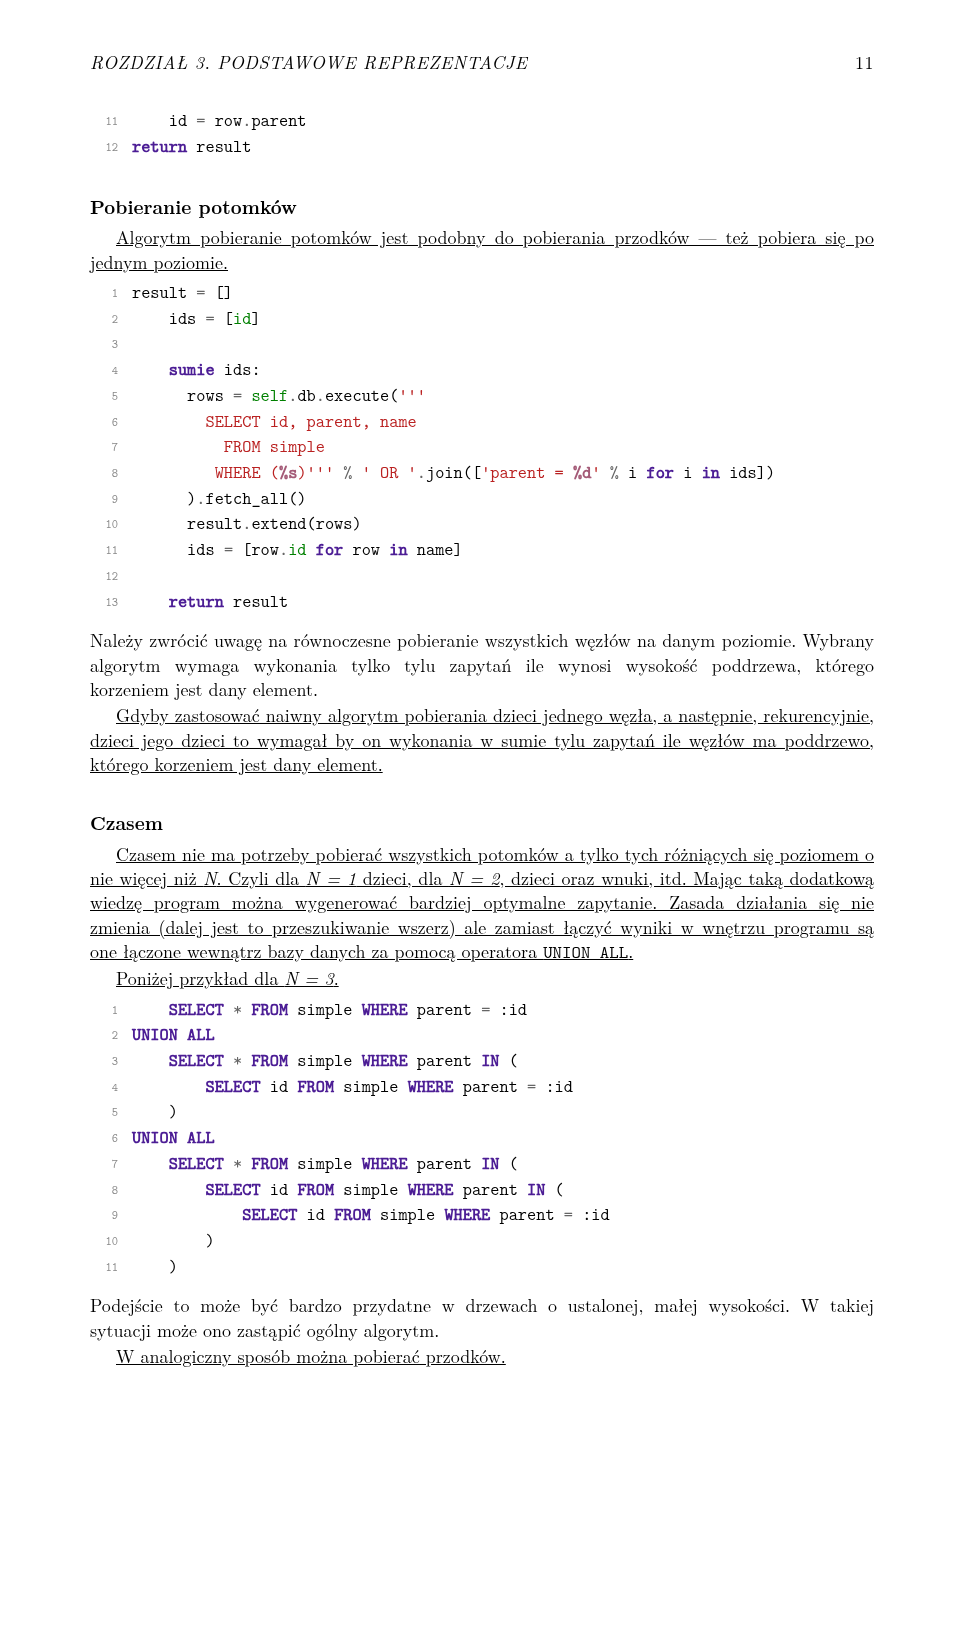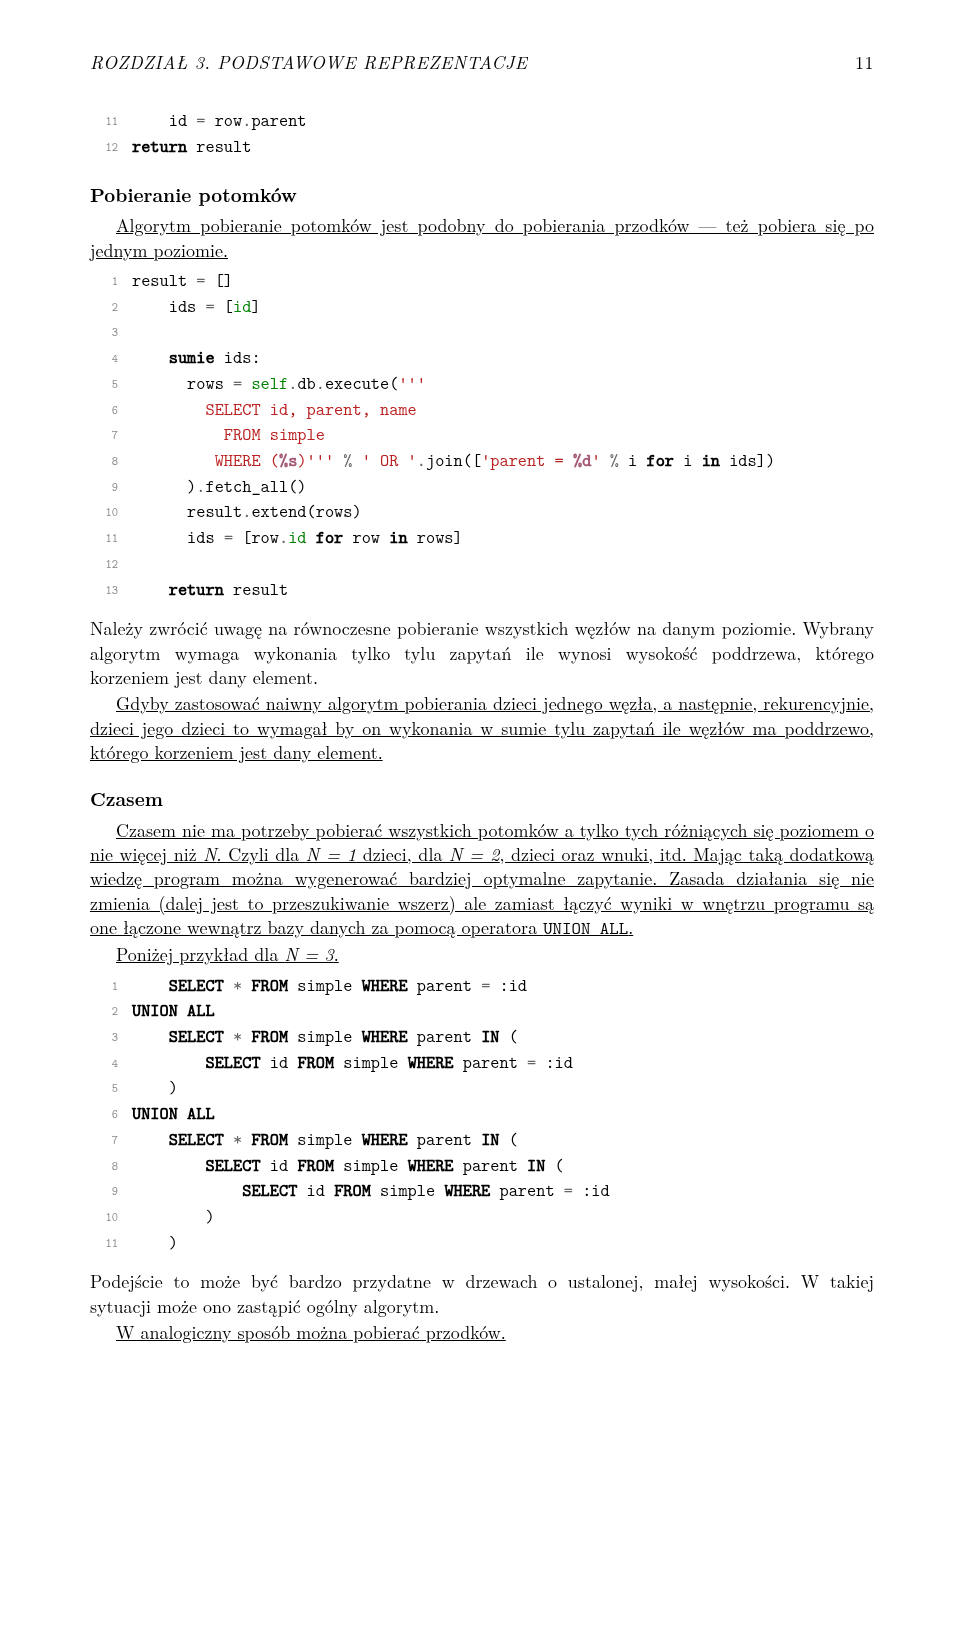--- a/index.html
+++ b/index.html
@@ -36,29 +36,29 @@
   }
   .codeblock .ln {
     display: inline-block;
     width: 28px;
     text-align: right;
     color: #888;
     font-size: 12px;
     vertical-align: 1px;
     padding-right: 14px;
   }
-  .tok-kw   { color: #000000; font-weight: bold; }
+  .tok-kw   { color: #4c1d95; font-weight: bold; }
   .tok-bn   { color: #008000; }
   .tok-op   { color: #666666; }
   .tok-str  { color: #ba2121; }
   .tok-fmt  { color: #a45a77; font-weight: bold; }
   .heading-para {
     font-weight: bold;
     font-size: 19px;
-    margin-top: 22px;
+    margin-top: 34px;
     margin-bottom: 6px;
   }
   p.body {
     margin: 0 0 2px 0;
     text-align: justify;
   }
   p.indent {
     text-indent: 26px;
     text-decoration: underline;
   }
@@ -86,21 +86,21 @@
   <div class="codeblock"><span class="ln">1</span><span>result </span><span class="tok-op">=</span><span> []</span>
 <span class="ln">2</span><span>    ids </span><span class="tok-op">=</span><span> [</span><span class="tok-bn">id</span><span>]</span>
 <span class="ln">3</span>
 <span class="ln">4</span><span>    </span><span class="tok-kw">sumie</span><span> ids:</span>
 <span class="ln">5</span><span>      rows </span><span class="tok-op">=</span><span> </span><span class="tok-bn">self</span><span class="tok-op">.</span><span>db</span><span class="tok-op">.</span><span>execute(</span><span class="tok-str">'''</span>
 <span class="ln">6</span><span class="tok-str">        SELECT id, parent, name</span>
 <span class="ln">7</span><span class="tok-str">          FROM simple</span>
 <span class="ln">8</span><span class="tok-str">         WHERE (</span><span class="tok-fmt">%s</span><span class="tok-str">)'''</span><span> </span><span class="tok-op">%</span><span> </span><span class="tok-str">' OR '</span><span class="tok-op">.</span><span>join([</span><span class="tok-str">'parent = </span><span class="tok-fmt">%d</span><span class="tok-str">'</span><span> </span><span class="tok-op">%</span><span> i </span><span class="tok-kw">for</span><span> i </span><span class="tok-kw">in</span><span> ids])</span>
 <span class="ln">9</span><span>      )</span><span class="tok-op">.</span><span>fetch_all()</span>
 <span class="ln">10</span><span>      result</span><span class="tok-op">.</span><span>extend(rows)</span>
-<span class="ln">11</span><span>      ids </span><span class="tok-op">=</span><span> [row</span><span class="tok-op">.</span><span class="tok-bn">id</span><span> </span><span class="tok-kw">for</span><span> row </span><span class="tok-kw">in</span><span> rows]</span>
+<span class="ln">11</span><span>      ids </span><span class="tok-op">=</span><span> [row</span><span class="tok-op">.</span><span class="tok-bn">id</span><span> </span><span class="tok-kw">for</span><span> row </span><span class="tok-kw">in</span><span> name]</span>
 <span class="ln">12</span>
 <span class="ln">13</span><span>    </span><span class="tok-kw">return</span><span> result</span></div>
 
   <p class="body">Należy zwrócić uwagę na równoczesne pobieranie wszystkich węzłów na danym poziomie. Wybrany algorytm wymaga wykonania tylko tylu zapytań ile wynosi wysokość poddrzewa, którego korzeniem jest dany element.</p>
   <p class="body indent">Gdyby zastosować naiwny algorytm pobierania dzieci jednego węzła, a następnie, rekurencyjnie, dzieci jego dzieci to wymagał by on wykonania w sumie tylu zapytań ile węzłów ma poddrzewo, którego korzeniem jest dany element.</p>
 
   <div class="heading-para">Czasem</div>
 
   <p class="body indent"><span>Czasem nie ma potrzeby pobierać wszystkich potomków a tylko tych różniących się poziomem o nie więcej niż </span><i class="math">N</i><span>. Czyli dla </span><i class="math">N = 1</i><span> dzieci, dla </span><i class="math">N = 2</i><span>, dzieci oraz wnuki, itd. Mając taką dodatkową wiedzę program można wygenerować bardziej optymalne zapytanie. Zasada działania się nie zmienia (dalej jest to przeszukiwanie wszerz) ale zamiast łączyć wyniki w wnętrzu programu są one łączone wewnątrz bazy danych za pomocą operatora </span><span class="mono">UNION ALL</span><span>.</span></p>
 

